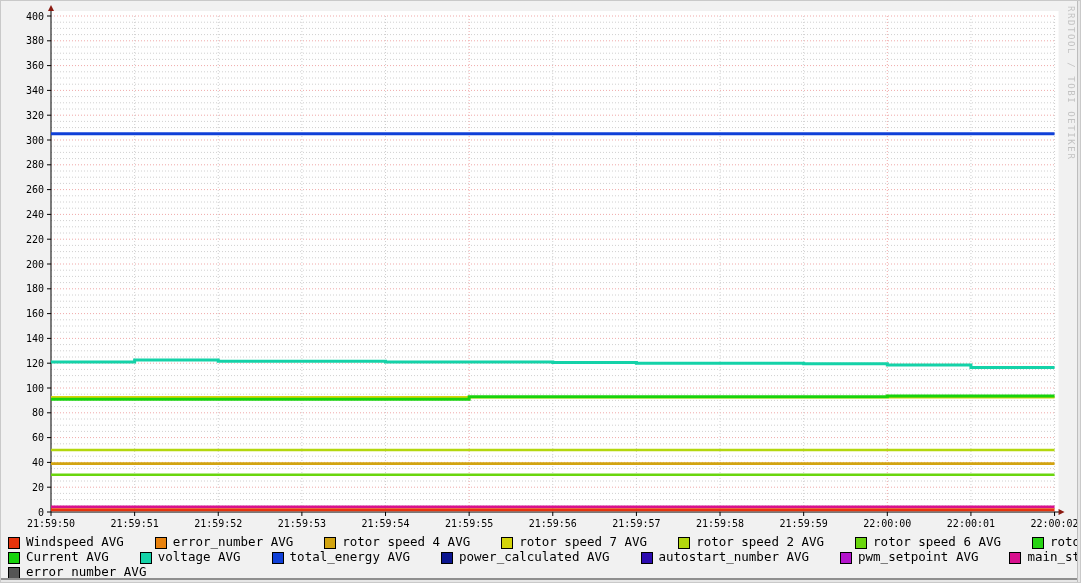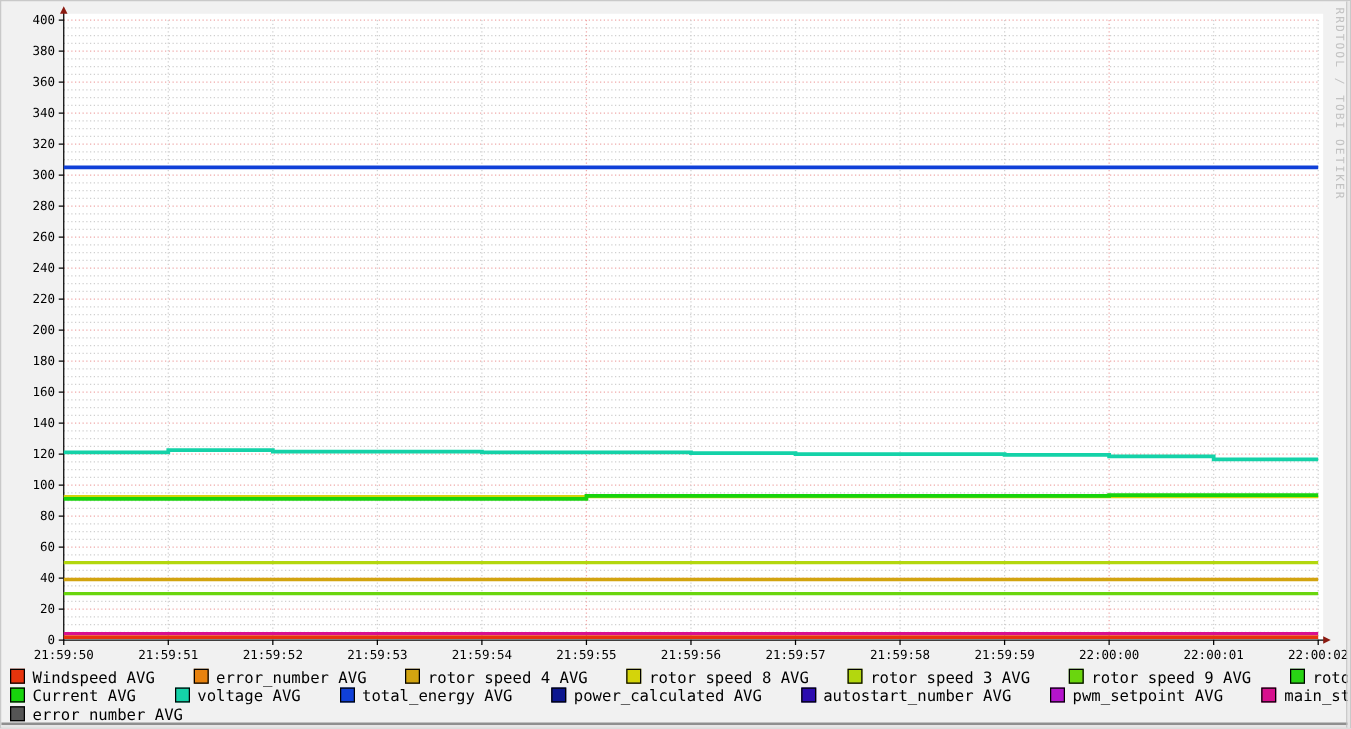--- a/index.html
+++ b/index.html
@@ -11,21 +11,21 @@
     box-sizing:border-box;
     font-family:"DejaVu Sans Mono","Liberation Mono",monospace;
     overflow:hidden;
   }
   .chart-svg{position:absolute;left:0;top:0;}
   .legend{
     position:absolute;left:7px;top:534px;
     display:flex;flex-direction:column;gap:1px;
   }
   .legend-row{display:flex;align-items:center;gap:31px;}
-  .legend-item{display:flex;align-items:flex-start;white-space:nowrap;}
+  .legend-item{display:flex;align-items:flex-end;white-space:nowrap;}
   .swatch{
     display:inline-block;width:10px;height:10px;
     border:1px solid #000;margin-right:6px;flex:0 0 auto;
   }
   .legend-label{font-size:12.5px;color:#000;line-height:14px;}
   .watermark{
     position:absolute;top:5px;right:4px;
     writing-mode:vertical-rl;
     font-size:9px;letter-spacing:1.6px;color:#c2c2c2;
     user-select:none;
@@ -225,29 +225,29 @@
         <span class="legend-item">
           <span class="swatch" style="background: rgb(232, 130, 14);"></span>
           <span class="legend-label">error_number AVG</span>
         </span>
         <span class="legend-item">
           <span class="swatch" style="background: rgb(210, 164, 16);"></span>
           <span class="legend-label">rotor speed 4 AVG</span>
         </span>
         <span class="legend-item">
           <span class="swatch" style="background: rgb(212, 212, 10);"></span>
-          <span class="legend-label">rotor speed 8 AVG</span>
+          <span class="legend-label">rotor speed 7 AVG</span>
         </span>
         <span class="legend-item">
           <span class="swatch" style="background: rgb(179, 215, 14);"></span>
-          <span class="legend-label">rotor speed 3 AVG</span>
+          <span class="legend-label">rotor speed 2 AVG</span>
         </span>
         <span class="legend-item">
           <span class="swatch" style="background: rgb(106, 214, 14);"></span>
-          <span class="legend-label">rotor speed 9 AVG</span>
+          <span class="legend-label">rotor speed 6 AVG</span>
         </span>
         <span class="legend-item">
           <span class="swatch" style="background: rgb(40, 212, 20);"></span>
           <span class="legend-label">rotor speed 5 AVG</span>
         </span>
       </div>
       <div class="legend-row">
         <span class="legend-item">
           <span class="swatch" style="background: rgb(23, 211, 12);"></span>
           <span class="legend-label">Current AVG</span>

